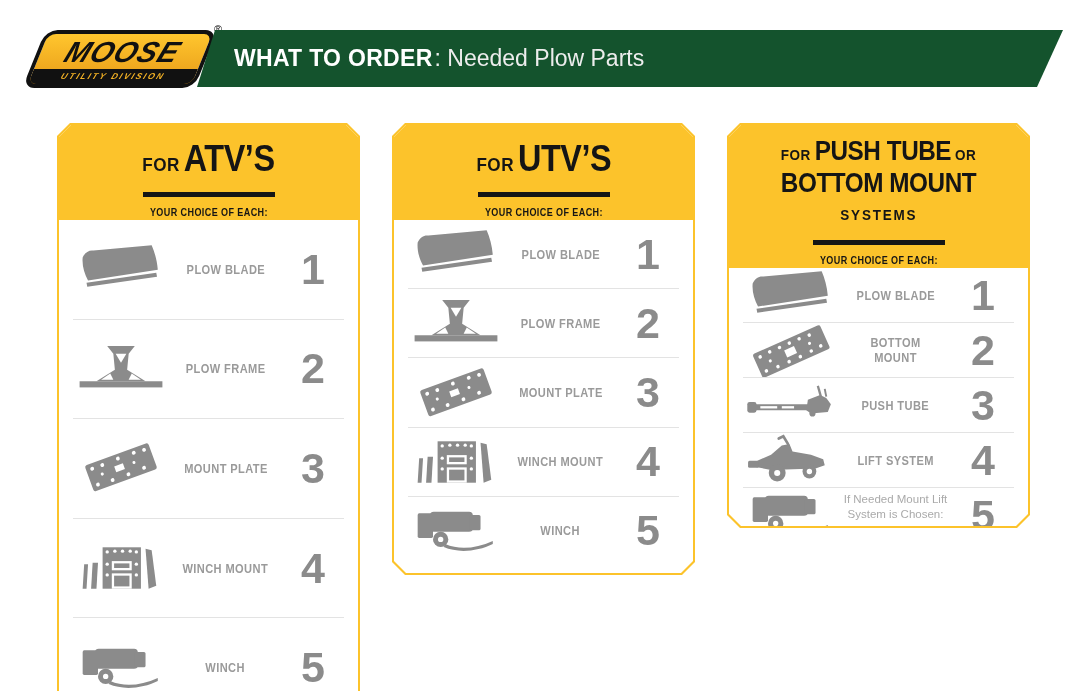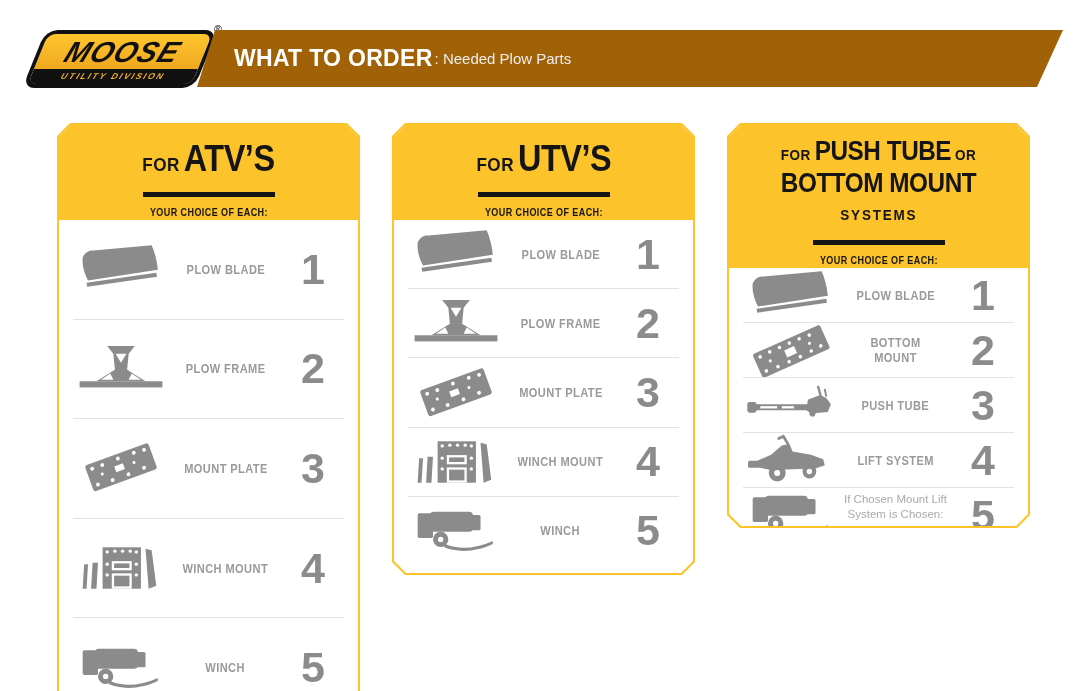--- a/index.html
+++ b/index.html
@@ -12,25 +12,25 @@
   .logo-box{width:100%;height:100%;box-sizing:border-box;background:linear-gradient(#ffc62e,#e89b18);
             border:4px solid #111;border-radius:12px;position:relative;overflow:hidden;}
   .logo-main{text-align:center;font-weight:900;font-style:italic;font-size:29px;
              letter-spacing:1px;color:#111;line-height:36px;}
   .logo-sub{position:absolute;bottom:0;left:0;right:0;background:#111;color:#f5b325;
             font-size:8.5px;font-weight:700;font-style:italic;text-align:center;
             letter-spacing:2px;padding:2px 0 3px;}
   .logo-reg{position:absolute;right:-4px;top:-7px;transform:skewX(22deg);
             font-size:11px;color:#111;font-style:normal;}
 
-  .banner{position:absolute;left:190px;top:30px;width:880px;height:57px;background:#a16207;
+  .banner{position:absolute;left:190px;top:30px;width:880px;height:57px;background:#14532d;
           clip-path:polygon(25px 0,873px 0,847px 100%,7px 100%);
           display:flex;align-items:center;padding-left:44px;box-sizing:border-box;}
   .banner-bold{font-weight:700;font-size:23px;color:#ffffff;letter-spacing:.3px;}
-  .banner-rest{font-weight:400;font-size:15px;color:#ededed;margin-left:2px;}
+  .banner-rest{font-weight:400;font-size:23px;color:#ededed;margin-left:2px;}
 
   
   .panel{position:absolute;top:123px;width:303px;background:#FCC32B;
          clip-path:polygon(13px 0,calc(100% - 13px) 0,100% 13px,100% calc(100% - 13px),
                    calc(100% - 13px) 100%,13px 100%,0 calc(100% - 13px),0 13px);}
   .panel-inner{position:absolute;inset:2px;background:#ffffff;display:flex;flex-direction:column;
          clip-path:polygon(12px 0,calc(100% - 12px) 0,100% 12px,100% calc(100% - 12px),
                    calc(100% - 12px) 100%,12px 100%,0 calc(100% - 12px),0 12px);}
   .panel-head{background:#FCC32B;flex:0 0 95px;text-align:center;color:#151515;}
   .panel-head.tall{flex:0 0 143px;}
@@ -359,21 +359,21 @@
           <span class="cell-num">4</span>
         </div>
         <div class="row">
           <span class="cell-icon">
               <svg>
                 <use href="#i-winch"></use>
               </svg>
             </span>
           <span class="cell-label">
             <span class="note">
-              <span>If Chosen Mount Lift</span><br>
+              <span>If Needed Mount Lift</span><br>
               <span>System is Chosen:</span>
             </span><br>
             <span class="cond note-label">WINCH</span>
           </span>
           <span class="cell-num">5</span>
         </div>
       </div>
     </div>
   </section>
 

